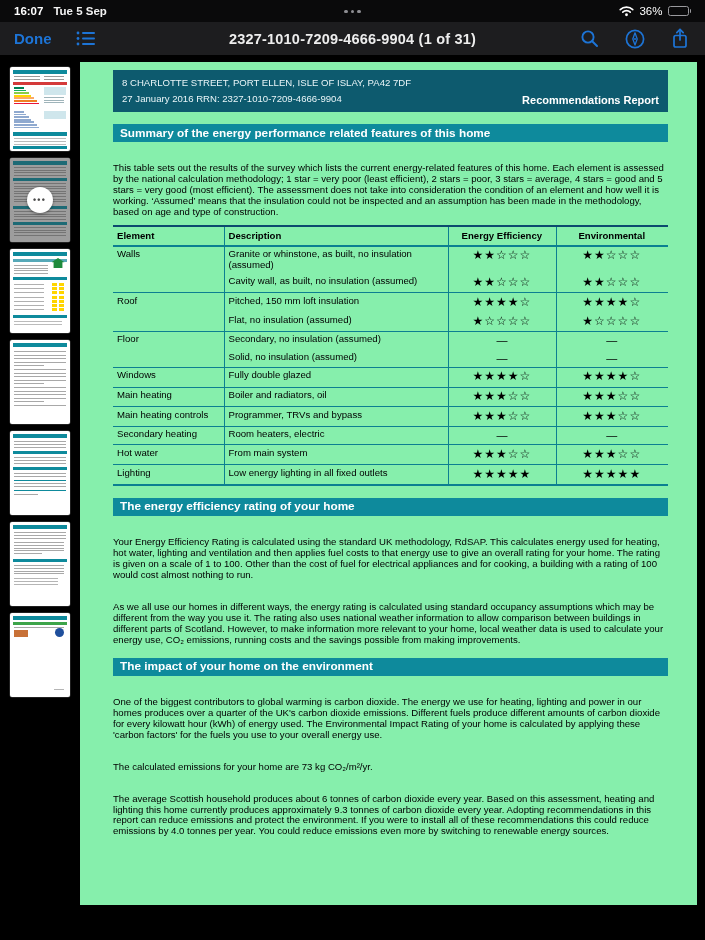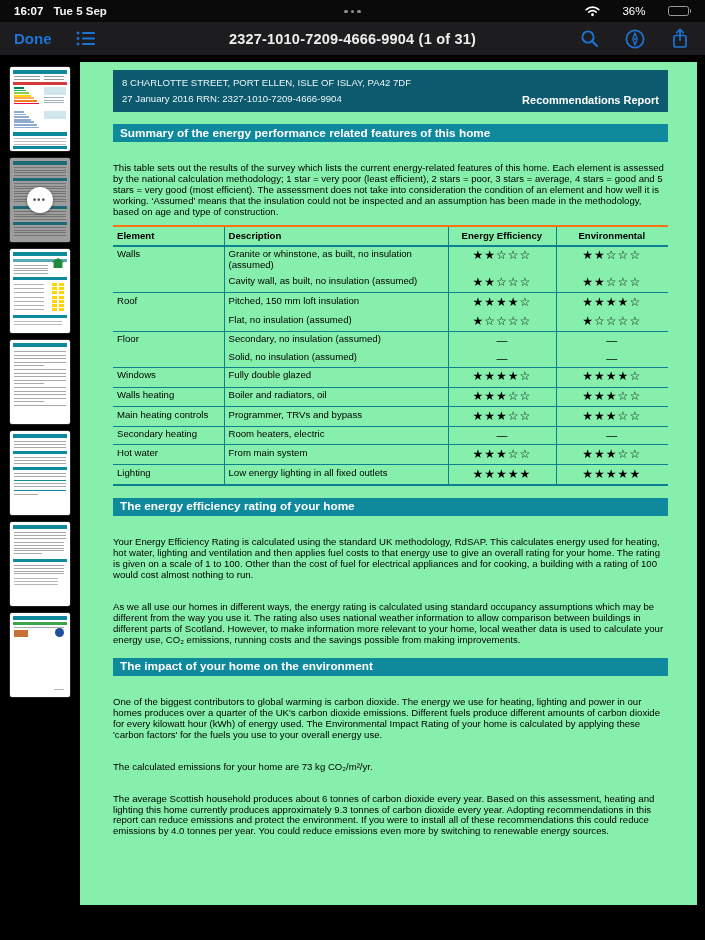--- a/index.html
+++ b/index.html
@@ -9,21 +9,21 @@
 
   
   .status-bar { position:absolute; top:0; left:0; right:0; height:22px; background:#0a0a0b;
     display:flex; align-items:center; justify-content:space-between; padding:0 14px; color:#fff; font-size:11.5px; }
   .sb-left { display:flex; gap:10px; align-items:center; }
   .sb-time { font-weight:700; }
   .sb-date { font-weight:600; color:#f2f2f2; }
   .sb-center { position:absolute; left:0; right:0; top:3px; text-align:center; pointer-events:none; }
   .dots { display:inline-flex; gap:3px; }
   .dots i { width:3.5px; height:3.5px; border-radius:50%; background:#8e8e93; display:inline-block; }
-  .sb-right { display:flex; align-items:center; gap:22px; }
+  .sb-right { display:flex; align-items:center; gap:5px; }
   .battery-body { position:relative; width:21px; height:10.5px; border:1px solid #9a9a9e; border-radius:2.5px; padding:1px; }
   .battery-fill { height:100%; width:36%; background:#fff; border-radius:1px; }
   .battery-nub { width:1.5px; height:4px; background:#9a9a9e; border-radius:0 1px 1px 0; margin-left:1px; }
 
   
   .nav-bar { position:absolute; top:22px; left:0; right:0; height:34px; background:#1d1d1f;
     border-bottom:1px solid #000; display:flex; align-items:center; padding:0 14px; }
   .nav-left { display:flex; align-items:center; gap:24px; z-index:2; }
   .done-btn { background:none; border:none; color:#1d74d6; font-family:inherit; font-size:15px; font-weight:700; cursor:pointer; }
   .icon-btn { background:none; border:none; cursor:pointer; display:flex; align-items:center; padding:0; }
@@ -46,21 +46,21 @@
   .doc-header { background:#0d5a6e; color:#e9f5f8; height:42px; padding:5px 9px 4px 9px;
     display:flex; justify-content:space-between; }
   .dh-left { display:flex; flex-direction:column; justify-content:space-around; font-size:9.6px; }
   .dh-right { align-self:flex-end; color:#fff; font-weight:700; font-size:11px; padding-bottom:1px; }
 
   .sec-header { background:#0e8a9c; color:#fff; font-weight:700; font-size:11.8px; padding:2.5px 7px; margin-top:12px; }
   .sec-body p { margin-top:21px; }
 
   
   table.features { width:100%; border-collapse:collapse; margin-top:7px; font-size:9.6px;
-    border-top:2px solid #f97316; border-bottom:2px solid #0c7f91; }
+    border-top:2px solid #0c4a6e; border-bottom:2px solid #0c7f91; }
   table.features th { text-align:left; font-size:9.6px; padding:4px 6px 3px 4px; border-bottom:2px solid #0c7f91; }
   table.features th.c, table.features td.c { text-align:center; }
   table.features td { padding:2.5px 6px 2.5px 4px; vertical-align:top; }
   table.features td.col-desc, table.features td.col-ee, table.features td.col-env,
   table.features th.col-desc, table.features th.col-ee, table.features th.col-env { border-left:1.5px solid #0c7f91; }
   table.features tr.group-start td { border-top:1.5px solid #0c7f91; }
   td.stars { font-size:12px; letter-spacing:1px; white-space:nowrap; padding-top:1.5px; }
   td.nostars { font-size:11px; }
 
   .doc-footer { position:absolute; top:806px; left:33px; right:29px; display:flex; justify-content:space-between; font-size:8.8px; }
@@ -371,21 +371,21 @@
                 <td class="c col-ee nostars">—</td>
                 <td class="c col-env nostars">—</td>
               </tr>
               <tr class="group-start">
                 <td class="col-el" rowspan="1">Windows</td>
                 <td class="col-desc">Fully double glazed</td>
                 <td class="c col-ee stars">★★★★☆</td>
                 <td class="c col-env stars">★★★★☆</td>
               </tr>
               <tr class="group-start">
-                <td class="col-el" rowspan="1">Walls heating</td>
+                <td class="col-el" rowspan="1">Main heating</td>
                 <td class="col-desc">Boiler and radiators, oil</td>
                 <td class="c col-ee stars">★★★☆☆</td>
                 <td class="c col-env stars">★★★☆☆</td>
               </tr>
               <tr class="group-start">
                 <td class="col-el" rowspan="1">Main heating controls</td>
                 <td class="col-desc">Programmer, TRVs and bypass</td>
                 <td class="c col-ee stars">★★★☆☆</td>
                 <td class="c col-env stars">★★★☆☆</td>
               </tr>

